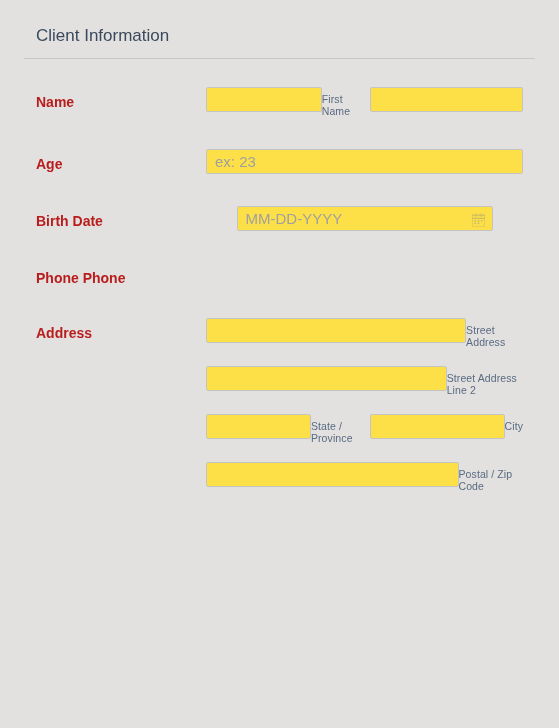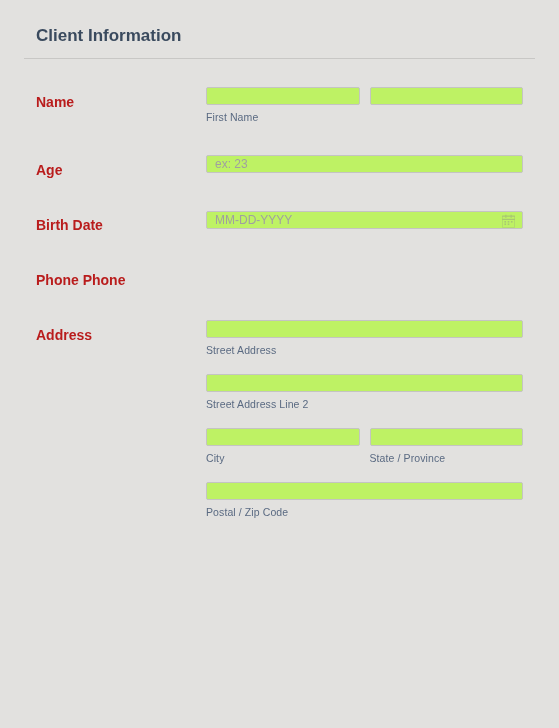--- a/index.html
+++ b/index.html
@@ -12,21 +12,21 @@
       font-family: -apple-system, BlinkMacSystemFont, "Segoe UI", Helvetica, Arial, sans-serif;
       width: 559px;
       height: 728px;
       overflow: hidden;
     }
     .form-container {
       padding: 18px 24px;
     }
     .section-header {
       font-size: 17px;
-      font-weight: 700;
+      font-weight: 400;
       color: #3a4a5e;
       padding: 8px 12px 12px 12px;
       border-bottom: 1px solid #c8c7c5;
       margin-bottom: 28px;
     }
     .form-row {
       display: flex;
       align-items: flex-start;
       margin-bottom: 32px;
       padding: 0 12px;
@@ -40,36 +40,37 @@
       padding-top: 7px;
     }
     .form-fields {
       flex: 1;
       display: flex;
       flex-direction: column;
       gap: 18px;
     }
     .field-group {
       display: flex;
-      flex-direction: column;
+      flex-direction: row;
+      justify-content: center;
     }
     .field-pair {
       display: flex;
       gap: 10px;
     }
     .field-pair .field-group {
       flex: 1;
     }
     .text-input {
       width: 100%;
-      height: 18px;
+      height: 25px;
       border: 1px solid #c4c4c2;
-      background: #bef264;
+      background: #fde047;
       padding: 0 8px;
-      font-size: 12px;
+      font-size: 15px;
       color: #555;
       border-radius: 2px;
     }
     .text-input::placeholder {
       color: #a0a0a0;
     }
     .sublabel {
       font-size: 10.5px;
       color: #5a6a82;
       margin-top: 6px;
@@ -158,25 +159,25 @@
         <input type="text" class="text-input" style="">
         <div class="sublabel">Street Address</div>
       </div>
       <div class="field-group">
         <input type="text" class="text-input" style="">
         <div class="sublabel">Street Address Line 2</div>
       </div>
       <div class="field-pair">
         <div class="field-group">
           <input type="text" class="text-input" style="">
-          <div class="sublabel">City</div>
+          <div class="sublabel">State / Province</div>
         </div>
         <div class="field-group">
           <input type="text" class="text-input" style="">
-          <div class="sublabel">State / Province</div>
+          <div class="sublabel">City</div>
         </div>
       </div>
       <div class="field-group">
         <input type="text" class="text-input" style="">
         <div class="sublabel">Postal / Zip Code</div>
       </div>
     </div>
   </div>
 
 </div>

